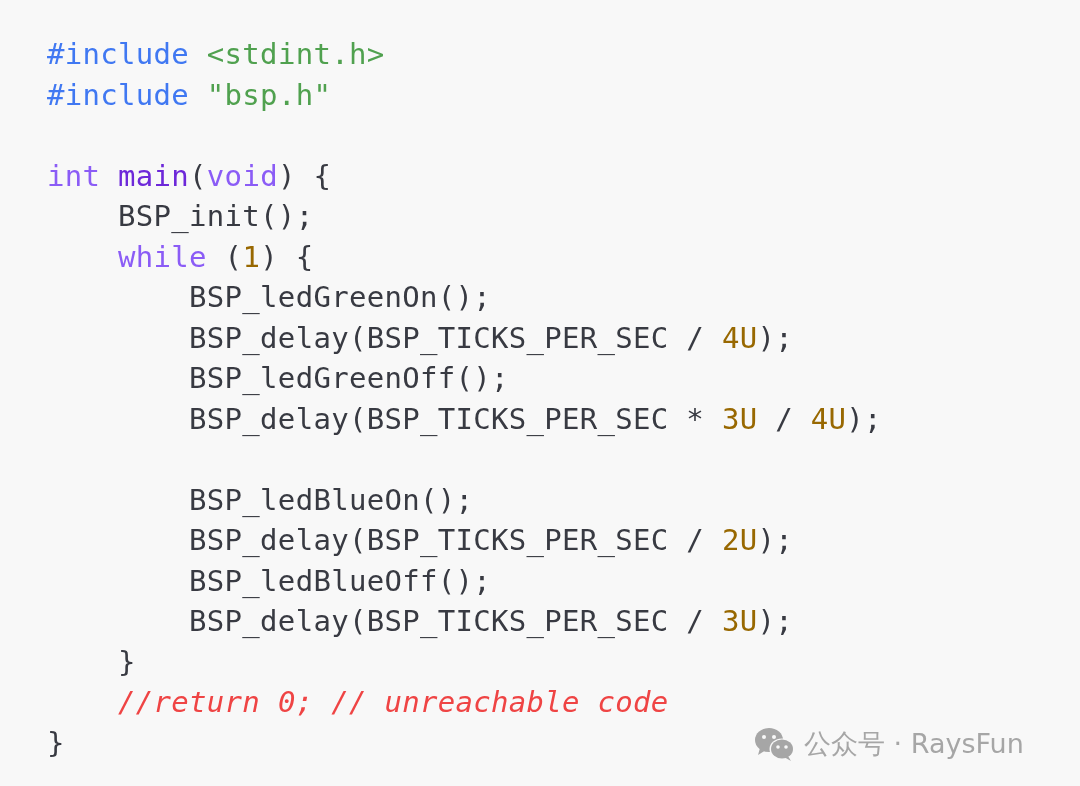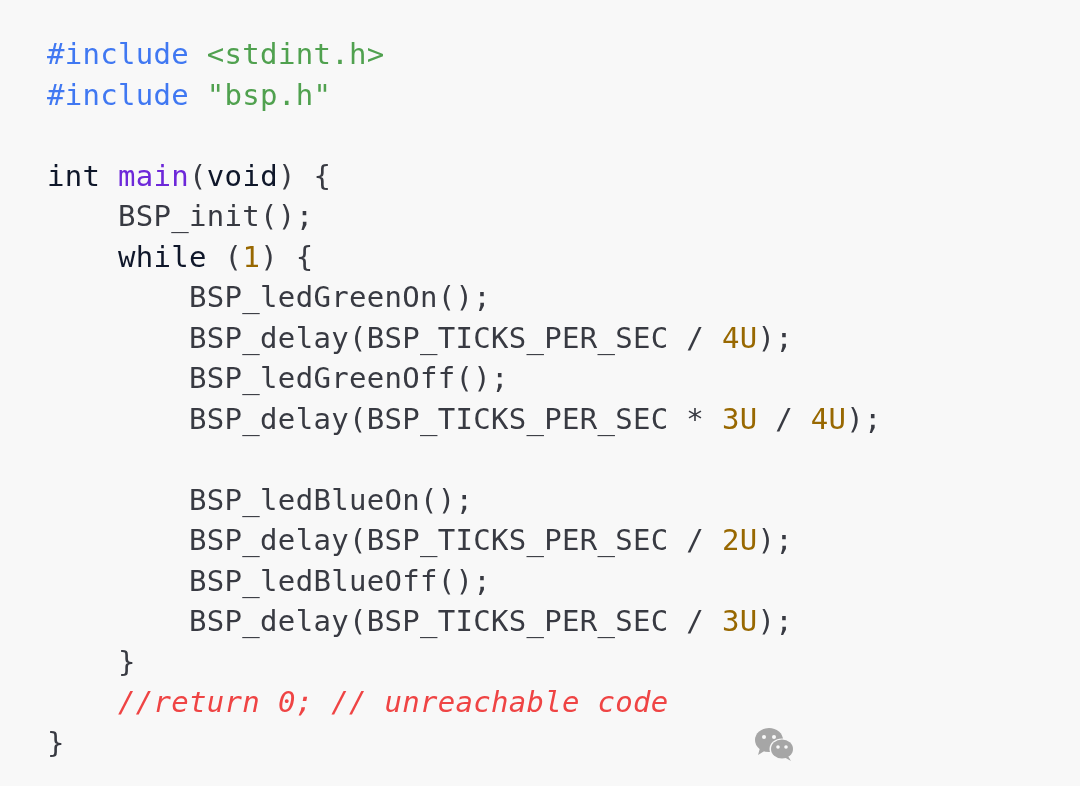--- a/index.html
+++ b/index.html
@@ -24,21 +24,21 @@
       font-family: "DejaVu Sans Mono", "Liberation Mono", monospace;
       font-size: 29px;
       letter-spacing: 0.3px;
       line-height: 40.5px;
       color: #383a42;
       white-space: pre;
     }
     .line { display: block; height: 40.5px; }
     .tok-pre { color: #4078f2; }
     .tok-str { color: #50a14f; }
-    .tok-kw { color: #0f172a; }
+    .tok-kw { color: #8b5cf6; }
     .tok-fn { color: #6d28d9; }
     .tok-num { color: #986801; }
     .tok-com { color: #ef4444; font-style: italic; }
     .tok-plain { color: #383a42; }
 
     .watermark {
       position: absolute;
       left: 754px;
       top: 724px;
       height: 40px;
@@ -62,14 +62,15 @@
       <ellipse cx="15" cy="14" rx="14" ry="12" fill="#a6a6a6"></ellipse>
       <path d="M6 22 L4 29 L12 24 Z" fill="#a6a6a6"></path>
       <circle cx="10" cy="11" r="2" fill="#f8f8f8"></circle>
       <circle cx="20" cy="11" r="2" fill="#f8f8f8"></circle>
       <ellipse cx="28" cy="23" rx="12.5" ry="10.5" fill="#f8f8f8"></ellipse>
       <ellipse cx="28" cy="23" rx="11" ry="9.5" fill="#a6a6a6"></ellipse>
       <path d="M34 30 L37 35 L30 31 Z" fill="#a6a6a6"></path>
       <circle cx="24" cy="21" r="1.8" fill="#f8f8f8"></circle>
       <circle cx="32" cy="21" r="1.8" fill="#f8f8f8"></circle>
     </svg>
+    <span>公众号 · RaysFun</span>
   </div>
 </div>
 
 </body></html>

